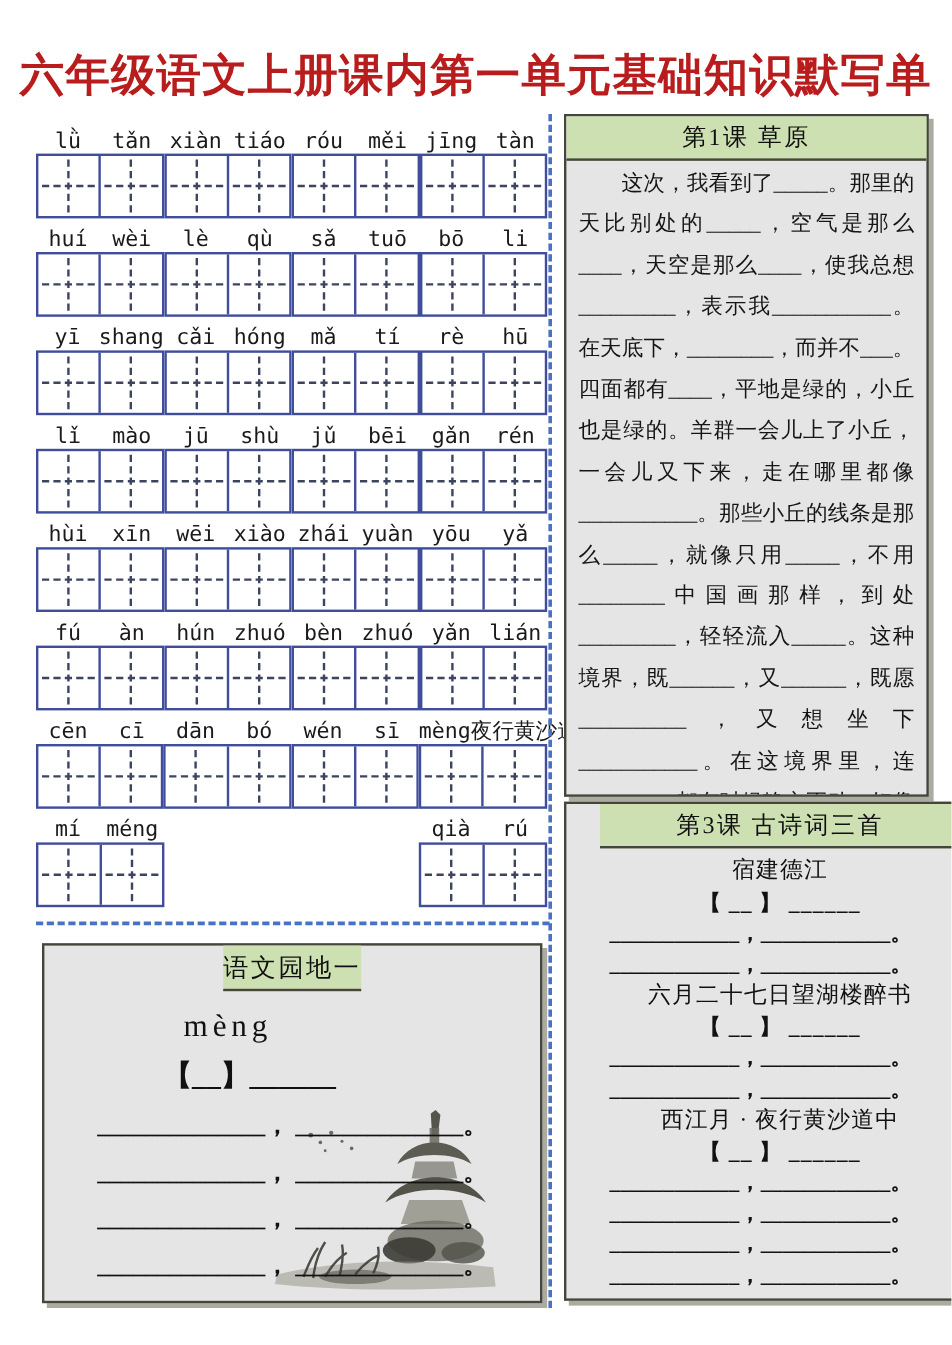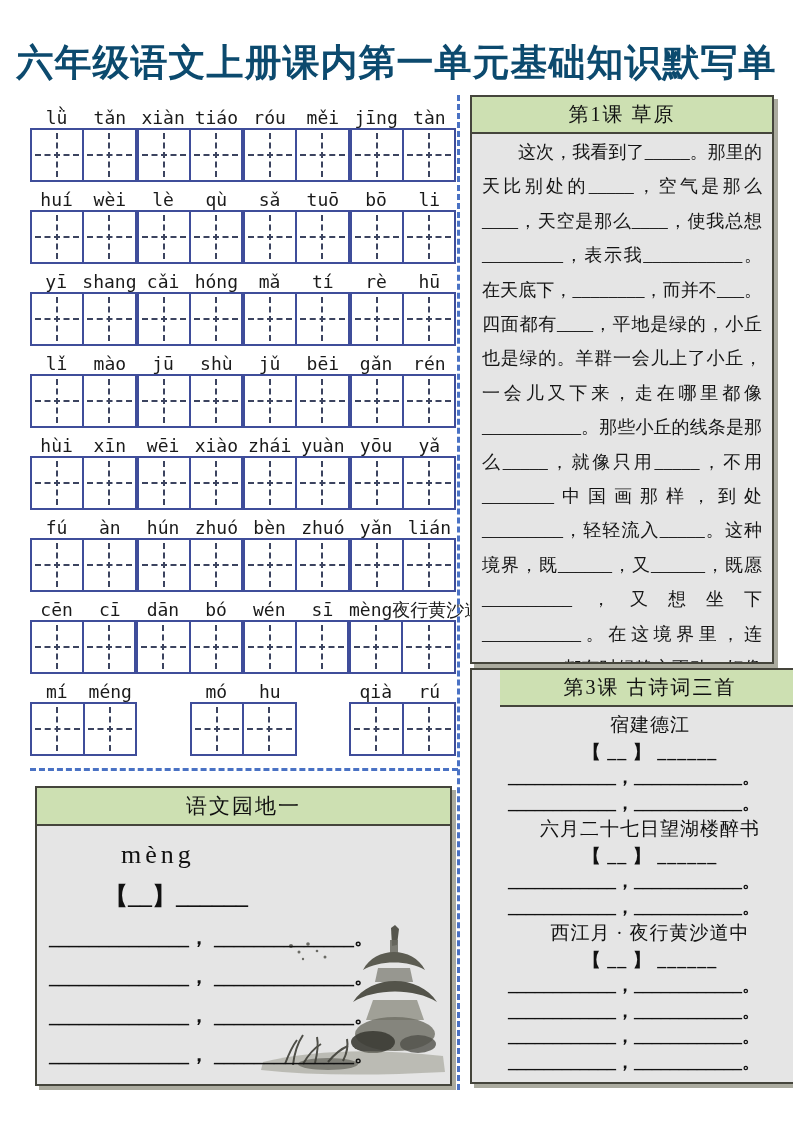--- a/index.html
+++ b/index.html
@@ -1,19 +1,19 @@
 <!DOCTYPE html>
 <html><head>
 <meta charset="utf-8">
 <style>
   html,body{margin:0;padding:0;background:#ffffff;}
   .page{position:relative;width:793px;height:1121px;background:#fff;overflow:hidden;
         font-family:"Liberation Serif","DejaVu Serif",serif;color:#111;}
   .title{position:absolute;top:38px;left:0;width:100%;margin:0;text-align:center;
-         font-size:37px;font-weight:900;letter-spacing:1px;color:#0c4a6e;}
+         font-size:37px;font-weight:900;letter-spacing:1px;color:#b91c1c;}
   
   .left-col{position:absolute;left:30px;top:103px;width:426px;}
   .pinyin-row{display:flex;justify-content:space-between;margin-bottom:3px;}
   .word-group{width:107px;}
   .pinyin-line{display:flex;height:25px;align-items:flex-end;
                font-family:"DejaVu Sans Mono","Liberation Mono",monospace;
                font-size:18px;color:#1a1a1a;line-height:1.05;}
   .pinyin-line .syll{flex:1;text-align:center;white-space:nowrap;}
   .tian-grid{display:flex;border:2px solid #3f4d9a;height:50px;background:#fff;}
   .cell{flex:1;position:relative;}
@@ -33,21 +33,21 @@
   .lesson1{left:470px;top:95px;width:300px;height:565px;}
   .lesson1-body{flex:1;padding:1px 10px;font-size:18px;line-height:34.4px;
                 text-align:justify;text-indent:2em;overflow:hidden;color:#151515;}
   .lesson3{left:470px;top:668px;width:300px;height:412px;padding-left:28px;}
   .poems{flex:1;display:flex;flex-direction:column;justify-content:space-between;
          padding:5px 8px 8px;}
   .poem-title{text-align:center;font-size:19px;letter-spacing:1px;}
   .author-line{text-align:center;font-size:18px;font-weight:bold;letter-spacing:1px;}
   .blank-line{font-size:18px;font-weight:bold;white-space:nowrap;}
   
-  .garden{left:35px;top:786px;width:413px;height:296px;}
+  .garden{left:35px;top:786px;width:413px;height:296px;align-items:center;}
   .garden .box-header{font-size:21px;}
   .garden-body{position:relative;flex:1;padding:6px 12px;overflow:hidden;}
   .poem-title-g{margin:8px 0 0 72px;font-size:26px;letter-spacing:4px;}
   .author-g{margin:10px 0 2px 55px;font-size:24px;font-weight:bold;}
   .blank-line-g{margin-top:12px;font-size:20px;font-weight:bold;white-space:nowrap;
                 position:relative;z-index:2;}
   .ink-art{position:absolute;right:2px;bottom:2px;z-index:1;}
 </style>
 </head>
 <body>
@@ -349,30 +349,20 @@
             <div class="cell"></div>
             <div class="cell"></div>
           </div>
         </div>
       </div>
       <div class="pinyin-row">
         <div class="word-group">
           <div class="pinyin-line">
             <span class="syll">mí</span>
             <span class="syll">méng</span>
-          </div>
-          <div class="tian-grid">
-            <div class="cell"></div>
-            <div class="cell"></div>
-          </div>
-        </div>
-        <div class="word-group">
-          <div class="pinyin-line">
-            <span class="syll">mó</span>
-            <span class="syll">hu</span>
           </div>
           <div class="tian-grid">
             <div class="cell"></div>
             <div class="cell"></div>
           </div>
         </div>
         <div class="word-group">
           <div class="pinyin-line">
             <span class="syll">qià</span>
             <span class="syll">rú</span>

